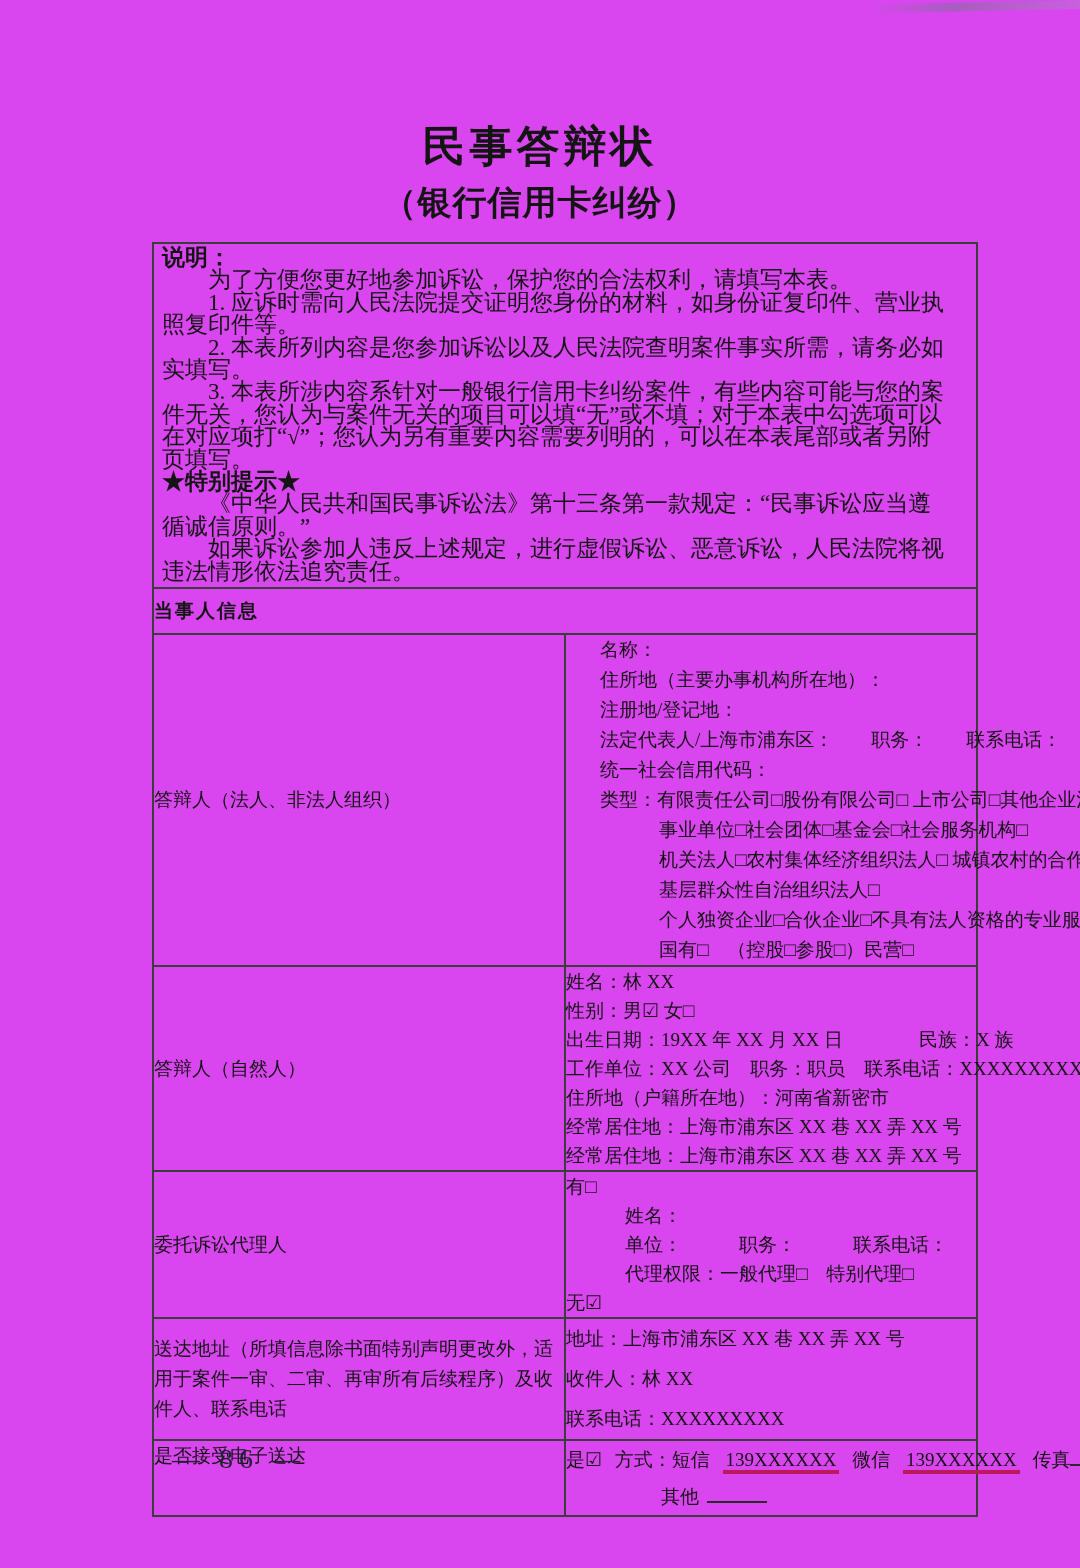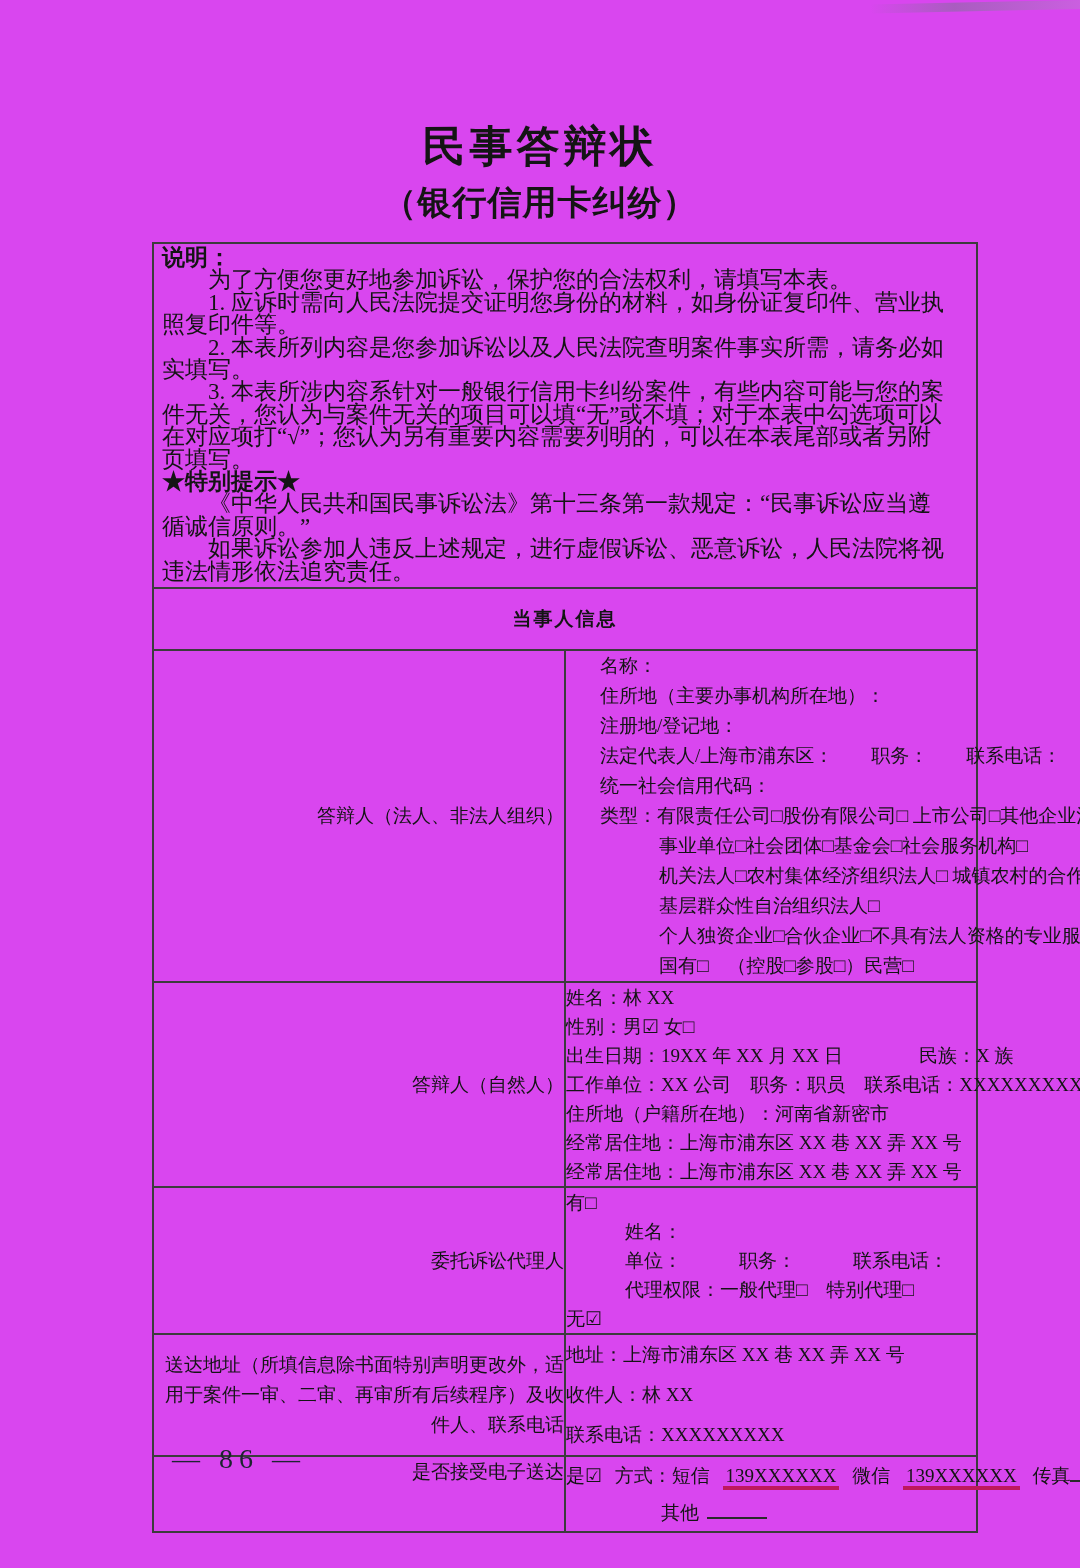--- a/index.html
+++ b/index.html
@@ -37,28 +37,27 @@
     width:826px;border-collapse:collapse;table-layout:fixed;
     margin-top:-2px;
   }
   table.party td{
     border:2px solid #3c3c3c;
     font-size:19px;
     padding:0;
     box-sizing:border-box;
   }
   td.thead{
-    height:62px;text-align:center;vertical-align:middle;
+    height:46px;vertical-align:middle;
     font-size:28px;font-weight:bold;letter-spacing:2px;
   }
   td.lbl{
     width:251px;vertical-align:middle;
     padding:6px 6px 6px 10px;
     line-height:30px;
-    text-align:right;
   }
   td.val{
     vertical-align:middle;
     padding:4px 8px 4px 12px;
   }
   .ln{white-space:nowrap;}
   .r1 .ln{line-height:30px;margin-left:34px;}
   .r2 .ln{line-height:29px;}
   .r3 .ln{line-height:29px;}
   .r4 .ln{line-height:40px;}

